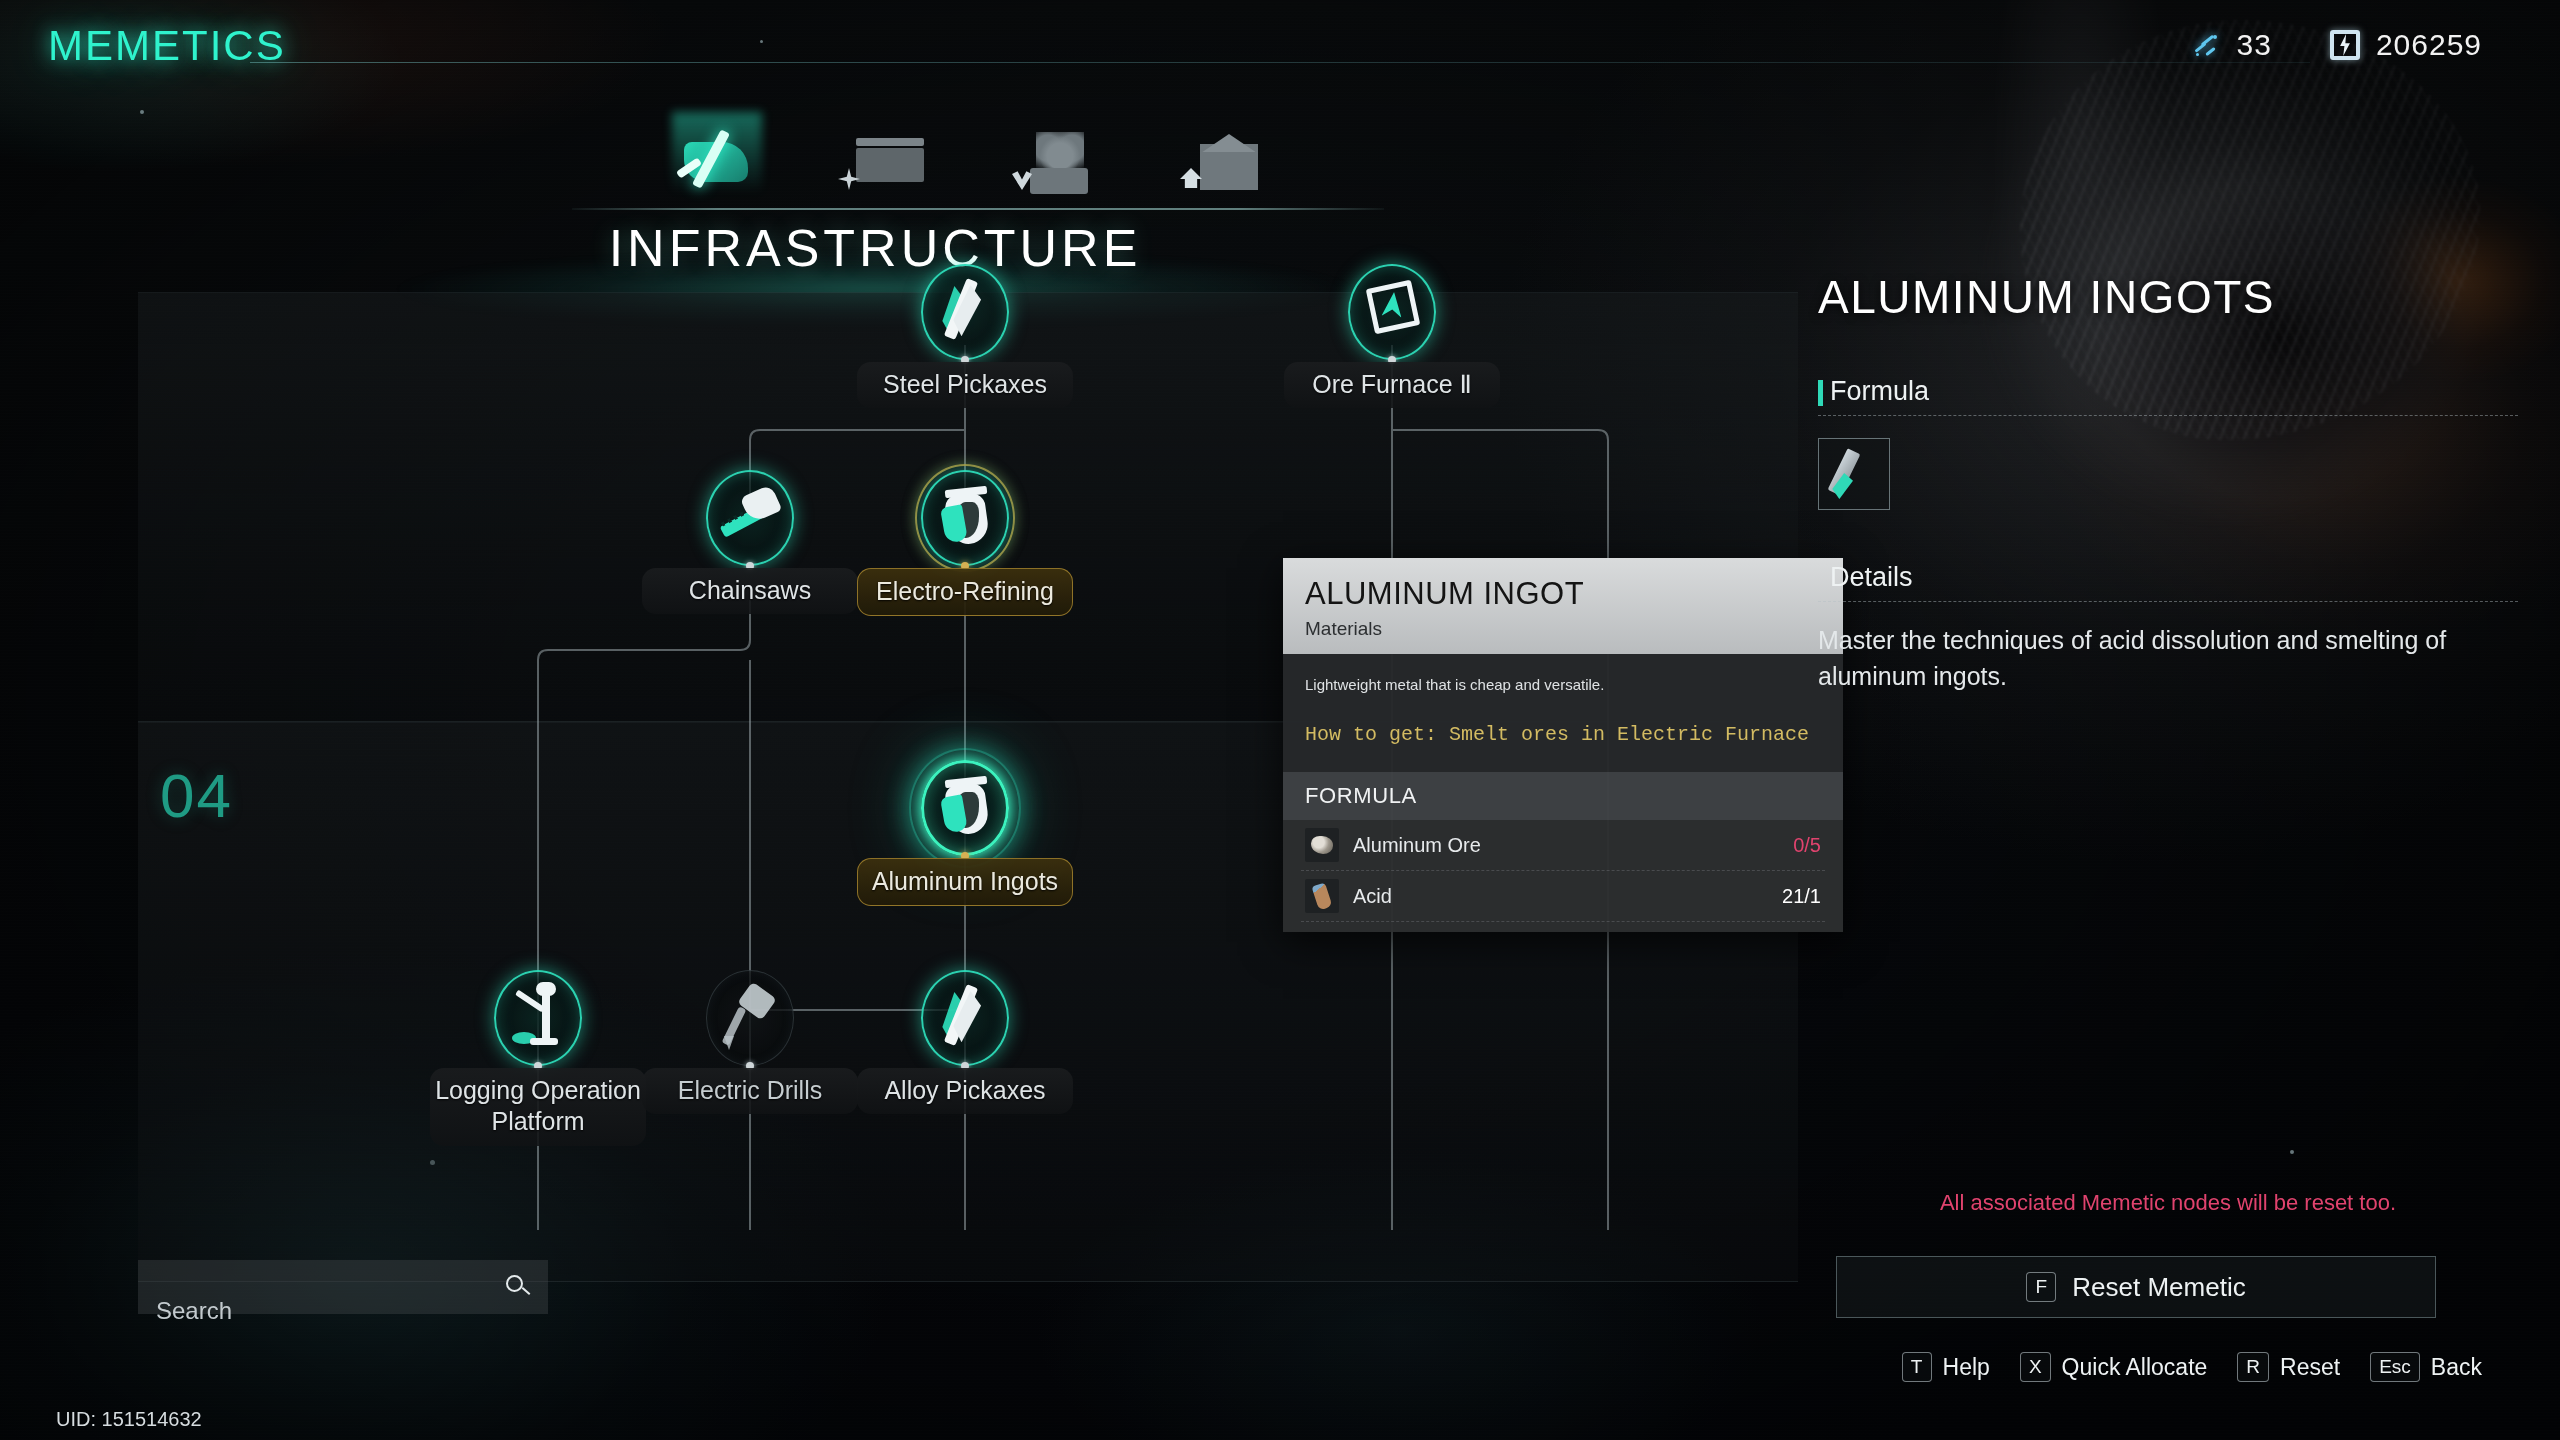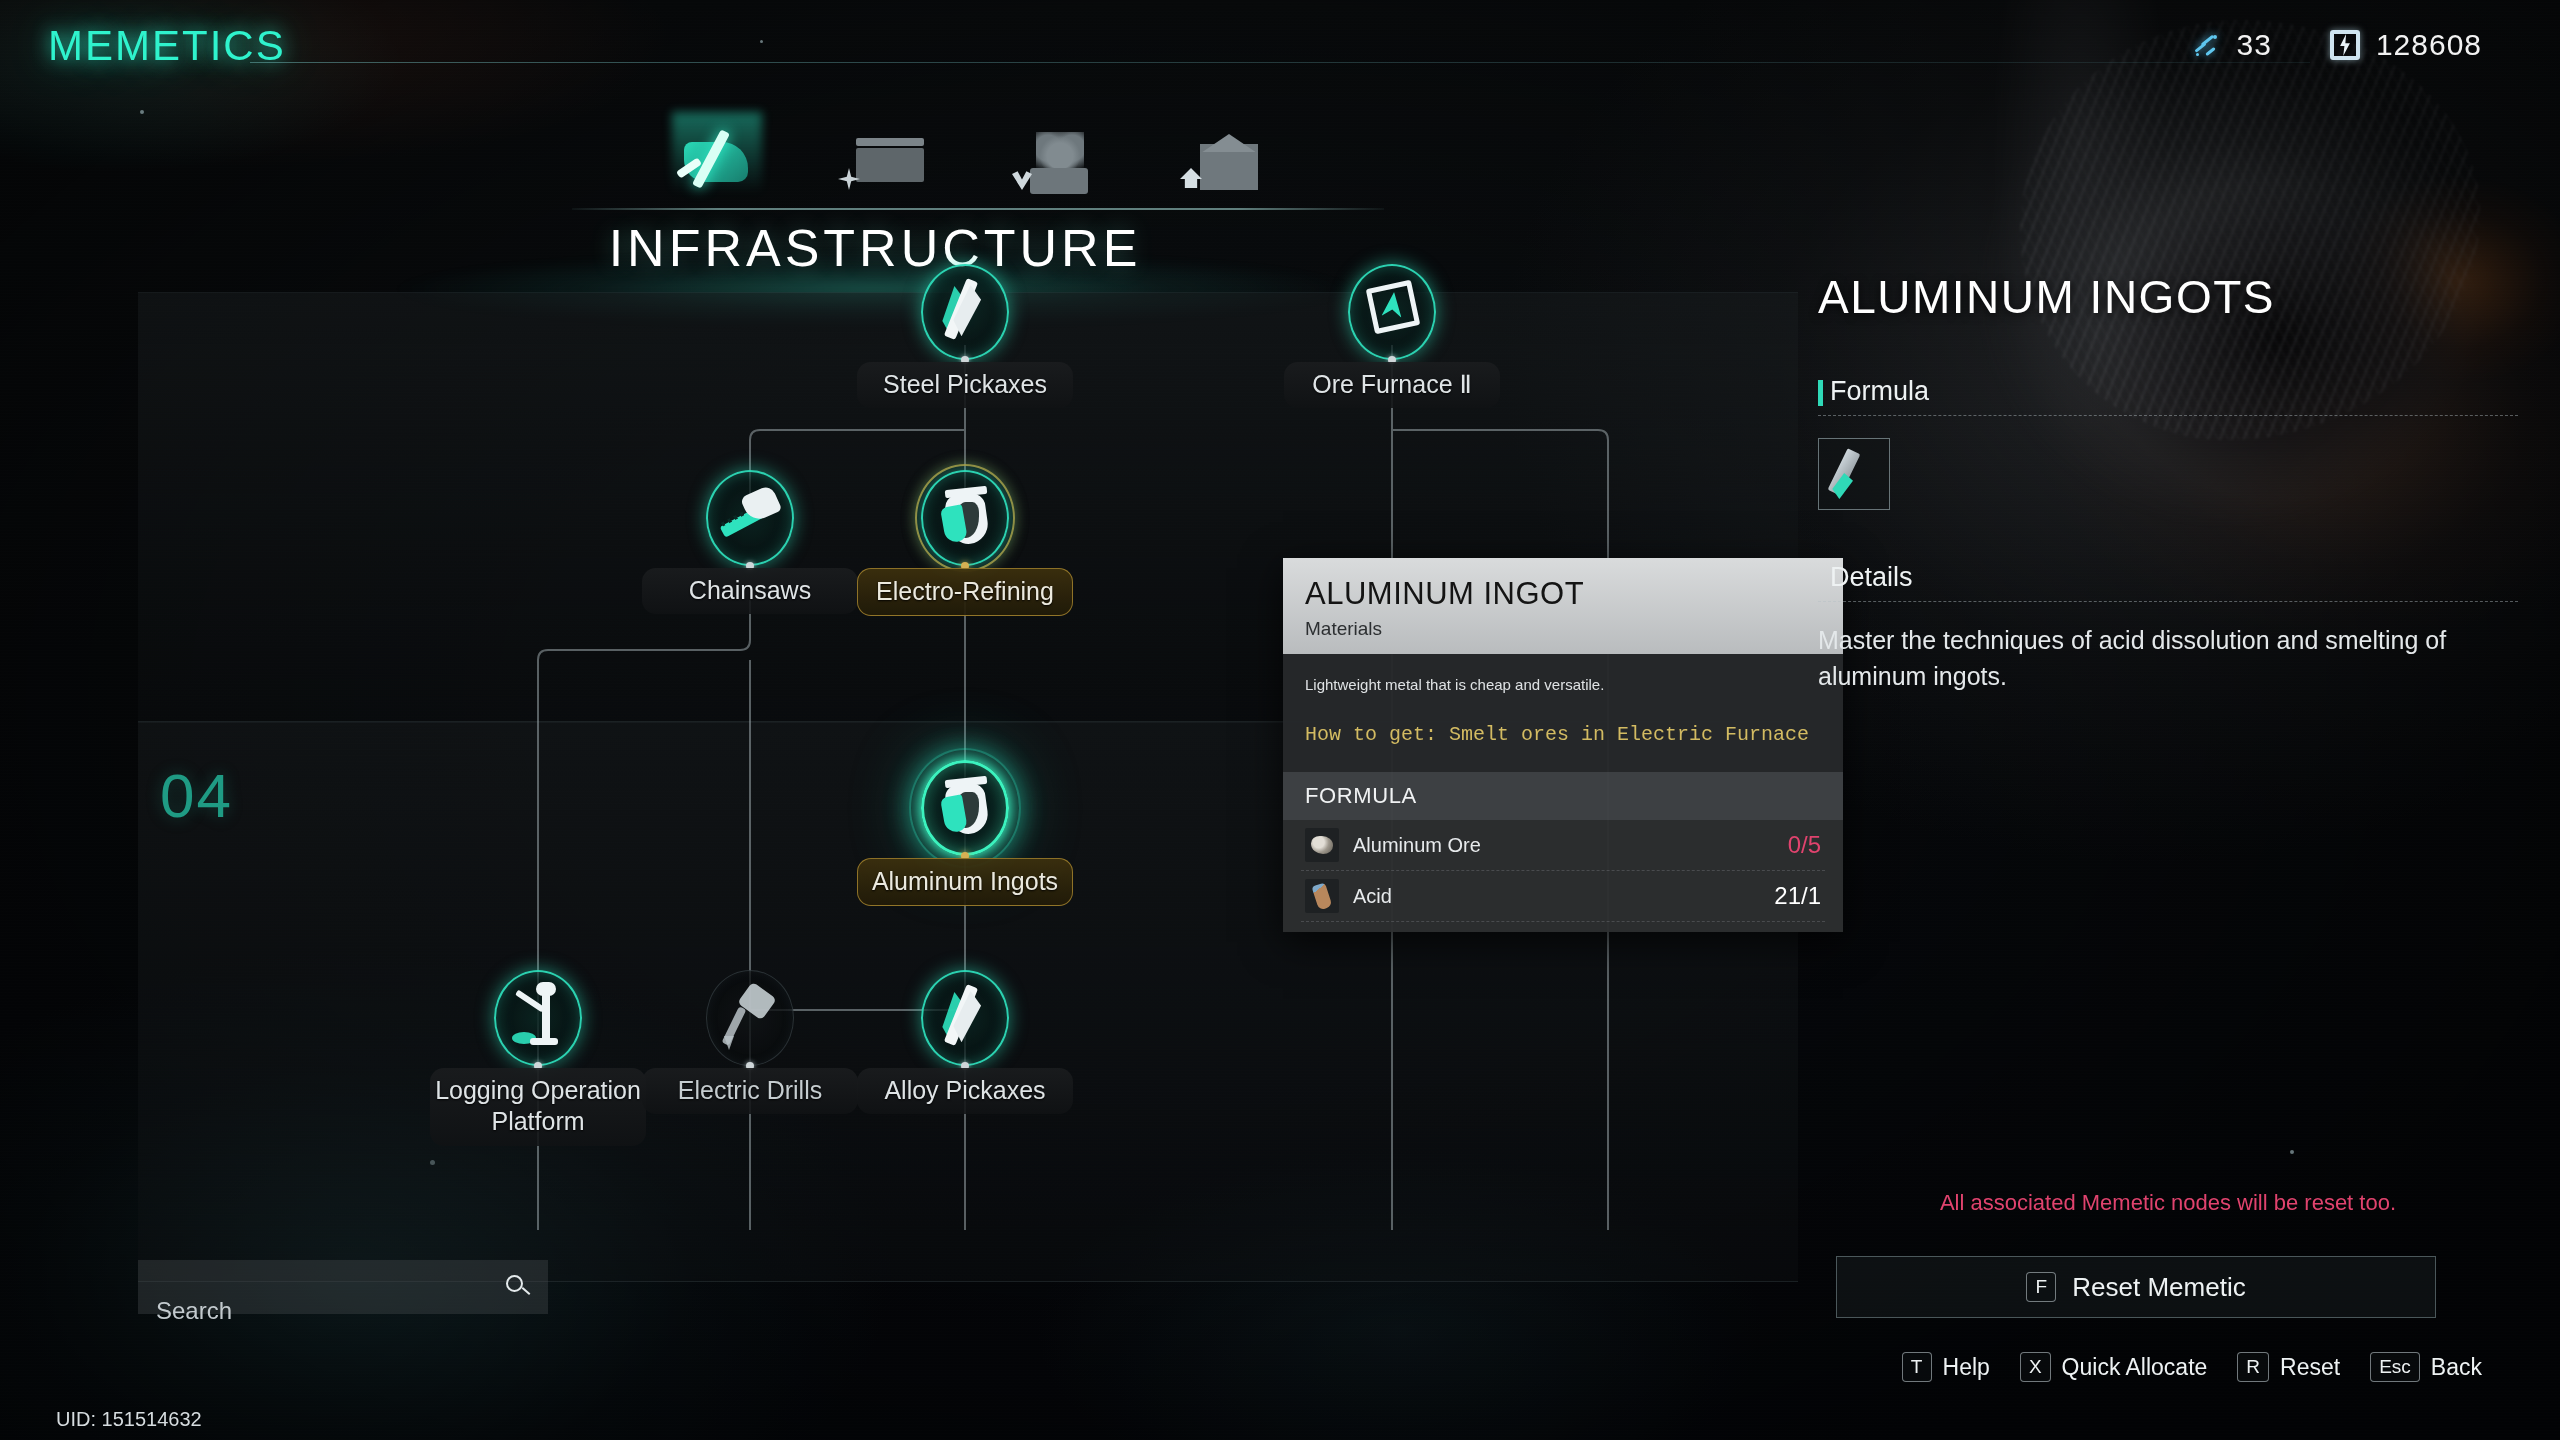--- a/index.html
+++ b/index.html
@@ -259,21 +259,21 @@
     display:flex; align-items:center; gap:14px;
     padding:8px 4px; border-bottom:1px dashed rgba(150,155,160,.28);
   }
   .tt-row:last-child{ border-bottom:1px dashed rgba(150,155,160,.28); }
   .tt-ico{ width:34px; height:34px; background:#1e2123; border-radius:2px; position:relative; flex:0 0 34px; }
   .tt-ico.ore::after{ content:""; position:absolute; left:6px; top:8px; width:22px; height:18px;
      background:radial-gradient(circle at 35% 35%, #e2ded6 0 30%, #9d978c 55%, #5d5950 100%); border-radius:40% 50% 45% 55%; }
   .tt-ico.acid::after{ content:""; position:absolute; left:10px; top:5px; width:14px; height:25px;
      background:linear-gradient(160deg,#7fa9c9 0 22%, #b8875c 22% 100%); border-radius:4px 4px 6px 6px; transform:rotate(-18deg); }
   .tt-name{ flex:1; font-size:20px; color:#e7eaec; }
-  .tt-qty{ font-size:24px; color:#ffffff; }
+  .tt-qty{ font-size:20px; color:#ffffff; }
   .tt-qty.lack{ color:#e0436e; }
 
   
   .detail{ position:absolute; left:1818px; top:270px; width:700px; }
   .d-title{ font-size:46px; letter-spacing:1.5px; color:#fff; text-shadow:0 2px 10px rgba(0,0,0,.8); }
   .d-sec{ margin-top:52px; position:relative; }
   .d-sec-lbl{ font-size:27px; color:#eef2f3; padding-left:12px; position:relative; display:inline-block; }
   .d-sec-lbl.bar::before{
     content:""; position:absolute; left:0; top:4px; width:5px; height:26px; background:#2fd9b7;
   }
@@ -352,21 +352,21 @@
         <i style="left:22px;top:5px;width:4px;height:4px;border-radius:50%"></i>
         <i style="left:5px;top:23px;width:3px;height:3px;border-radius:50%"></i>
       </span>
       <span class="cur-val">33</span>
     </div>
     <div class="cur">
       <span class="ico-chip">
         <span class="frm"></span>
           <span class="bolt"></span>
       </span>
-      <span class="cur-val">128608</span>
+      <span class="cur-val">206259</span>
     </div>
   </div>
 
   <div class="tabs">
     <div class="tab" style="left:0">
       <div class="tab-art t1">
         <span class="glyph g"></span>
           <span class="glyph a"></span>
           <span class="glyph b"></span>
           <span class="glyph c"></span>

